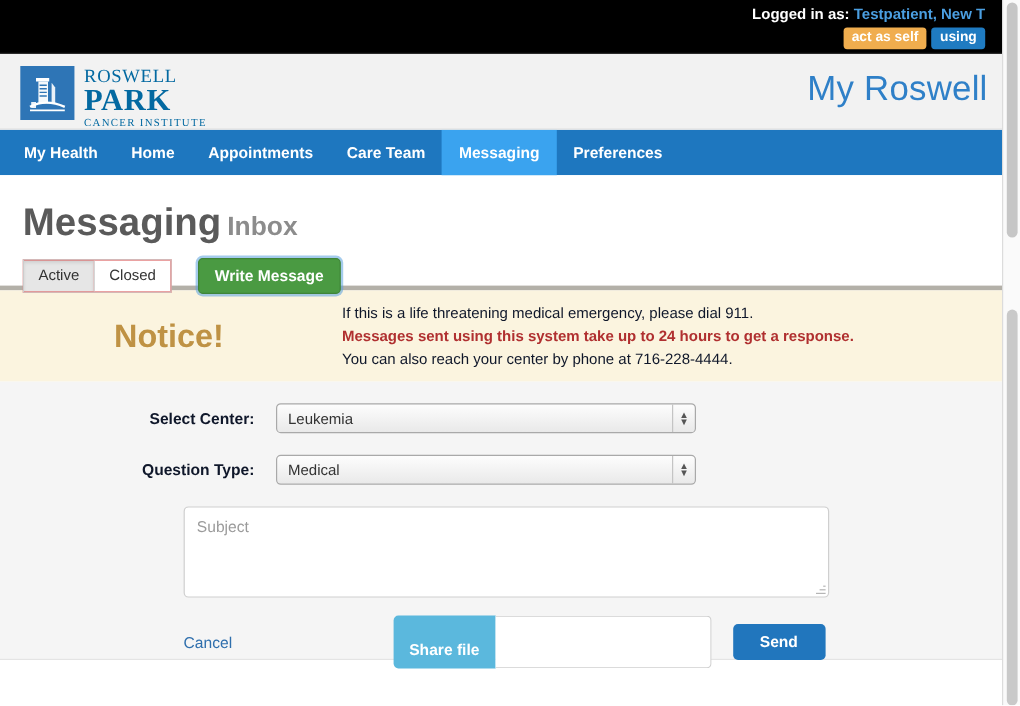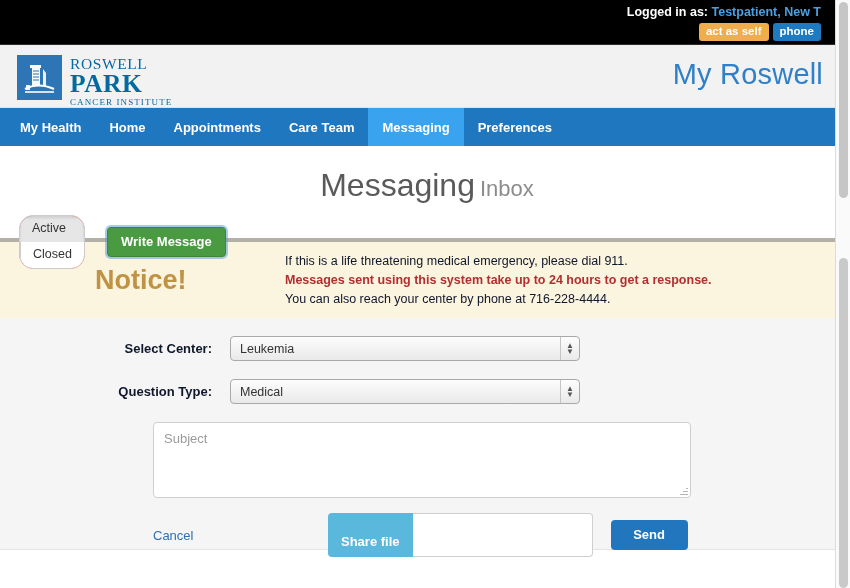--- a/index.html
+++ b/index.html
@@ -176,41 +176,39 @@
 
   
   .titlearea {
     background: #ffffff;
     padding: 22px 0 0 19px;
     height: 92px;
   }
   .pagetitle {
     font-size: 32px;
     color: #5a5a5a;
-    font-weight: normal;
+    font-weight: bold;
     line-height: 34px;
-    text-align: center;
   }
   .pagetitle .sub {
     font-size: 22px;
     color: #8c8c8c;
     margin-left: 5px;
   }
   .title-ctrls {
     margin-top: 9px;
     display: flex;
     align-items: center;
   }
   .seg {
     display: flex;
     border: 1px solid #cccccc;
-    border-radius: 14px;
+    border-radius: 0;
     overflow: hidden;
     background: #ef4444;
-    flex-direction: column;
   }
   .seg-btn {
     font-size: 12.5px;
     color: #333333;
     padding: 5px 12px 6px 12px;
     background: #ffffff;
     line-height: 15px;
   }
   .seg-btn.on {
     background: #e6e6e6;
@@ -391,21 +389,21 @@
   <div class="content">
 
     <div class="topbar">
       <div class="topbar-inner">
         <div class="logged-line">
           <span>Logged in as:</span>
           <span class="logged-name">Testpatient, New T</span>
         </div>
         <div class="topbar-btns">
           <div class="btn-actself">act as self</div>
-          <div class="btn-logout">phone</div>
+          <div class="btn-logout">using</div>
         </div>
       </div>
     </div>
 
     <div class="header">
       <div class="logo-wrap">
         <div class="logo-mark">
           <svg width="45" height="45" viewBox="0 0 45 45" aria-hidden="true">
             <rect x="0" y="0" width="45" height="45" fill="#2e75b6"></rect>
             <path d="M13 10 h11 v3 h-11 z" fill="#ffffff"></path>

